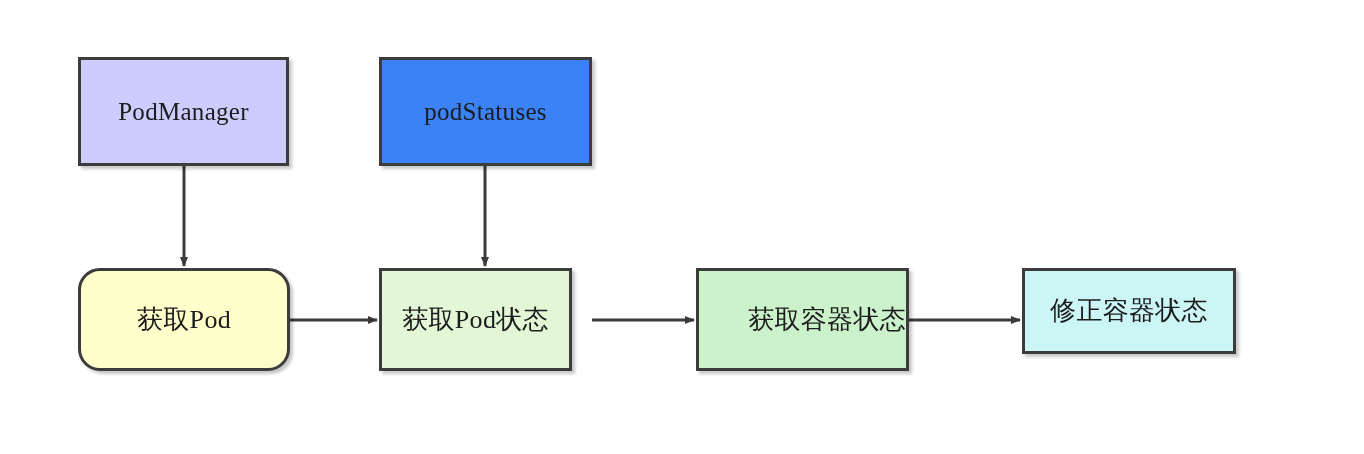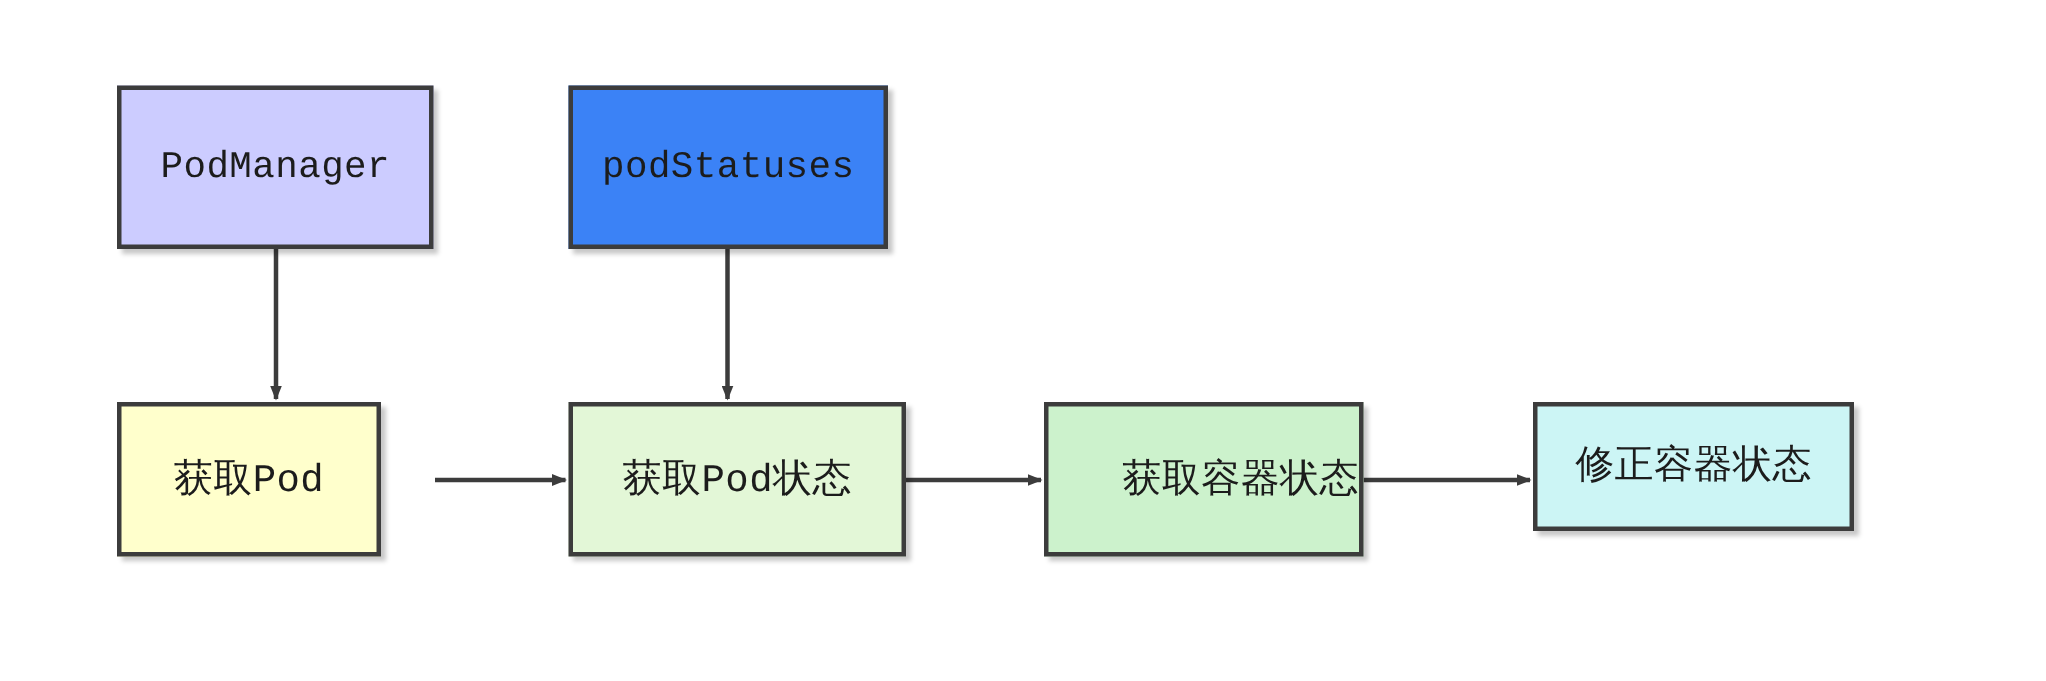--- a/index.html
+++ b/index.html
@@ -6,21 +6,21 @@
     margin: 0;
     padding: 0;
     background: #ffffff;
   }
   #canvas {
     position: relative;
     width: 1364px;
     height: 454px;
     background: #ffffff;
     overflow: hidden;
-    font-family: Liberation Mono, monospace;
+    font-family: Liberation Serif, serif;
   }
   .node {
     position: absolute;
     box-sizing: border-box;
     border: 3px solid #3c3c3c;
     display: flex;
     align-items: center;
     justify-content: center;
     box-shadow: 3px 3px 3px rgba(0,0,0,0.22);
   }
@@ -62,24 +62,24 @@
         <line x1="909" y1="320" x2="1020" y2="320" stroke="#3c3c3c" stroke-width="3" marker-end="url(#arrowhead)"></line>
       </g>
   </svg>
   <div id="node-layer">
       <div class="node" style="left: 78px; top: 57px; width: 211px; height: 109px; background: rgb(204, 204, 255); border-color: rgb(60, 60, 60);">
         <span class="label">PodManager</span>
       </div>
       <div class="node" style="left: 379px; top: 57px; width: 213px; height: 109px; background: #3b82f6; border-color: rgb(60, 60, 60);">
         <span class="label">podStatuses</span>
       </div>
-      <div class="node" style="left: 78px; top: 268px; width: 176px; height: 103px; background: rgb(255, 255, 204); border-color: rgb(60, 60, 60);">
+      <div class="node" style="left: 78px; top: 268px; width: 212px; height: 103px; background: rgb(255, 255, 204); border-color: rgb(60, 60, 60); border-radius: 22px;">
         <span class="label cjk">获取Pod</span>
       </div>
-      <div class="node" style="left: 379px; top: 268px; width: 225px; height: 103px; background: rgb(227, 247, 215); border-color: rgb(60, 60, 60);">
+      <div class="node" style="left: 379px; top: 268px; width: 193px; height: 103px; background: rgb(227, 247, 215); border-color: rgb(60, 60, 60);">
         <span class="label cjk">获取Pod状态</span>
       </div>
       <div class="node" style="left: 696px; top: 268px; width: 213px; height: 103px; background: rgb(204, 242, 204); border-color: rgb(60, 60, 60); justify-content: flex-end;">
         <span class="label cjk">获取容器状态</span>
       </div>
       <div class="node" style="left: 1022px; top: 268px; width: 214px; height: 86px; background: rgb(204, 245, 245); border-color: rgb(60, 60, 60); text-align: right;">
         <span class="label cjk">修正容器状态</span>
       </div>
     </div>
 </div>

